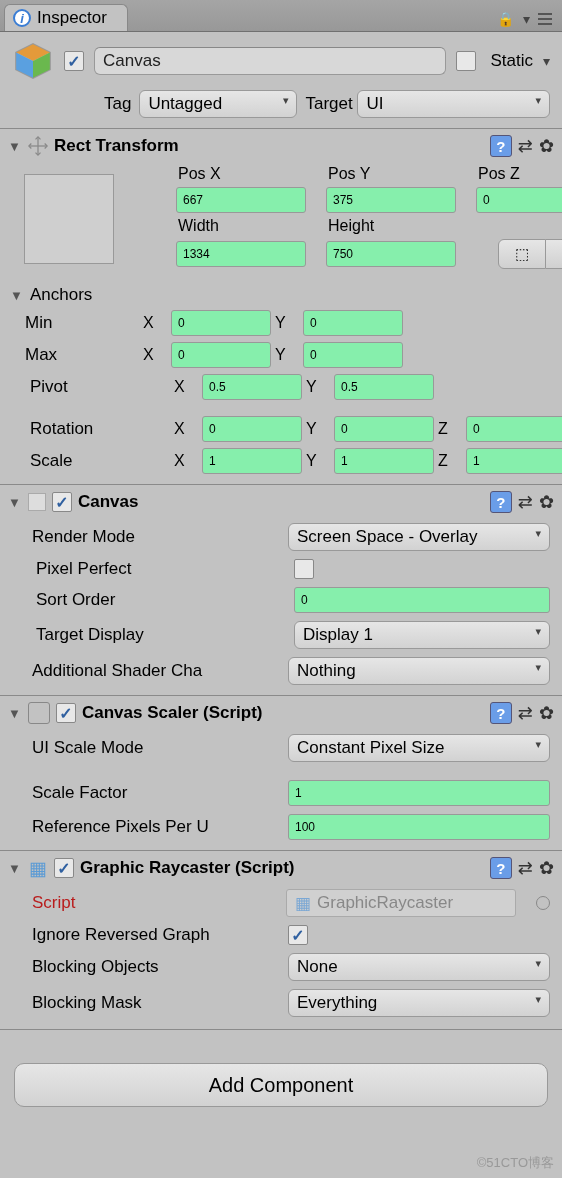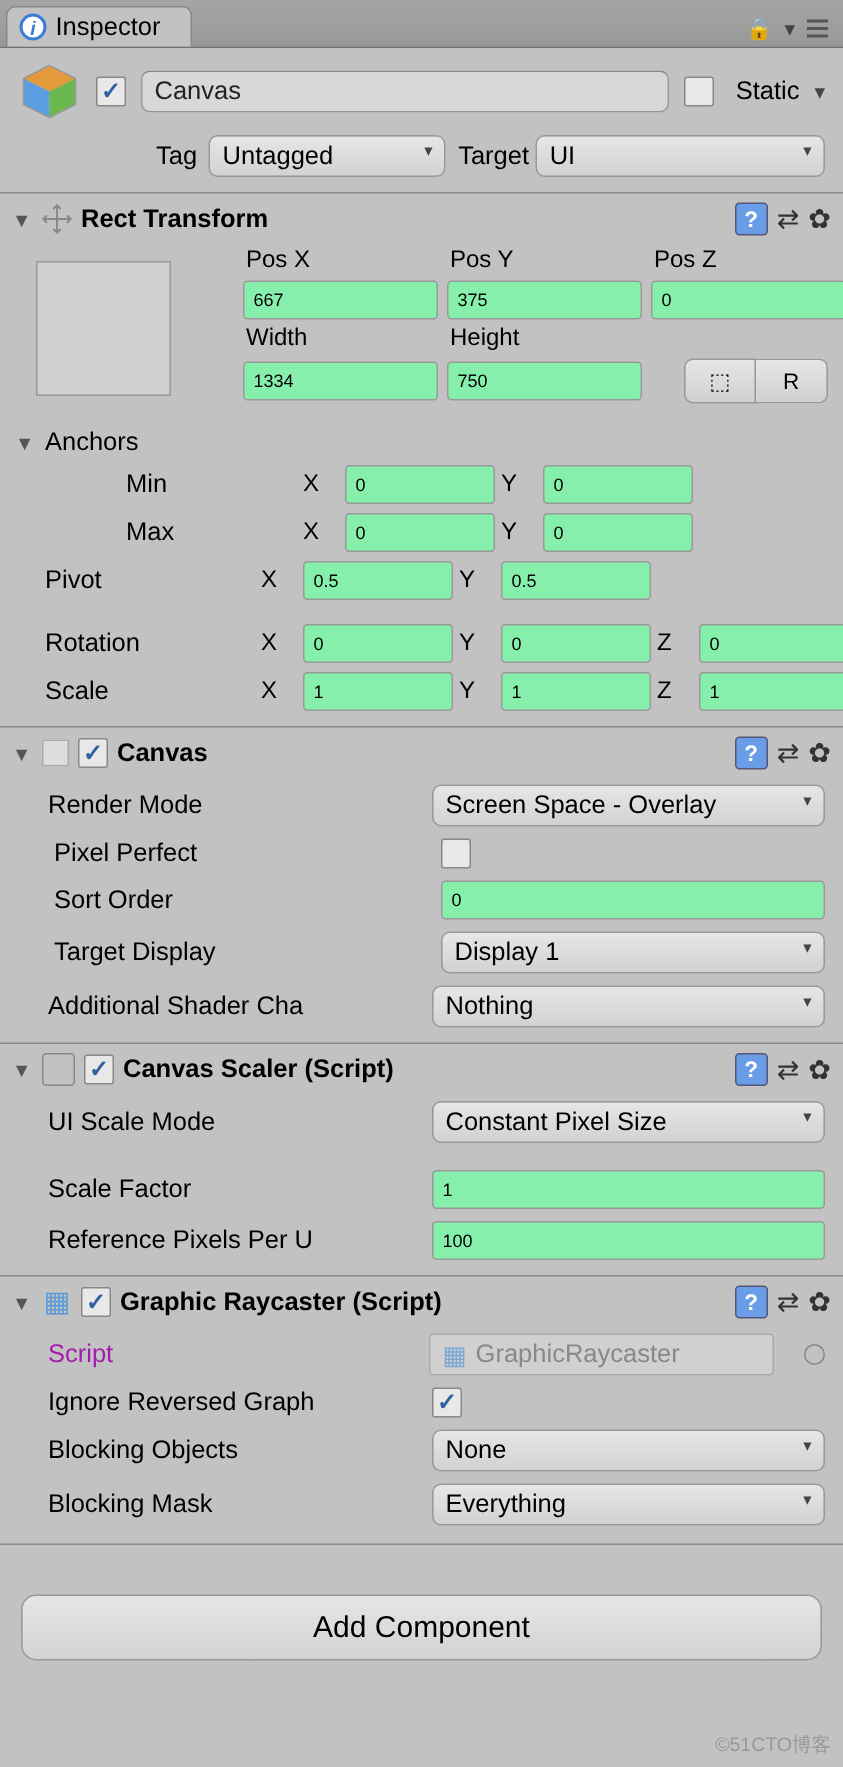--- a/index.html
+++ b/index.html
@@ -29,32 +29,32 @@
 
 .section { border-top: 1px solid #8a8a8a; }
 .section-header { display: flex; align-items: center; padding: 6px 8px; gap: 6px; }
 .fold { width: 14px; font-size: 13px; color: #555; cursor: pointer; }
 .section-title { font-weight: bold; }
 .section-icons { margin-left: auto; display: flex; gap: 6px; align-items: center; }
 .help-icon { width: 22px; height: 22px; background: #6a9de8; border-radius: 3px; color: #fff; font-weight: bold; font-size: 15px; display: flex; align-items: center; justify-content: center; border: 1px solid #557; }
 .preset-icon, .gear-icon { font-size: 18px; cursor: pointer; color: #333; }
 
 .rt-body { padding: 2px 12px 10px 12px; }
-.rt-grid { display: grid; grid-template-columns: 132px 130px 130px 130px; gap: 4px 6px; align-items: center; margin-left: 12px; }
+.rt-grid { display: grid; grid-template-columns: 132px 130px 130px 130px; gap: 4px 20px; align-items: center; margin-left: 12px; }
 .rt-grid .col-label { font-size: 16px; padding-left: 2px; }
 .anchor-preview { width: 90px; height: 90px; border: 1px solid #999; background: #cfcfcf; grid-row: span 4; margin-top: 4px; }
 .num-input { background: #86efac; border: 1px solid #999; border-radius: 3px; padding: 2px 6px; height: 26px; width: 100%; font-size: 12px; }
 .small-btn { background: linear-gradient(#e6e6e6,#d0d0d0); border: 1px solid #999; border-radius: 5px; height: 30px; display: flex; align-items: center; justify-content: center; cursor: pointer; font-size: 15px; }
 .btn-pair { display: flex; gap: 0; margin-left: 22px; }
 .btn-pair .small-btn:first-child { border-radius: 6px 0 0 6px; width: 48px; }
 .btn-pair .small-btn:last-child { border-radius: 0 6px 6px 0; width: 48px; border-left: none; }
 
 .anchors-header { display: flex; align-items: center; gap: 6px; padding: 6px 10px 2px 10px; }
 .vec-row { display: grid; grid-template-columns: 140px 24px 100px 24px 100px 24px 100px; gap: 4px; align-items: center; padding: 3px 10px 3px 30px; }
-.vec-row.indent { padding-left: 84px; grid-template-columns: 114px 24px 100px 24px 100px 24px 100px; }
+.vec-row.indent { padding-left: 25px; grid-template-columns: 114px 24px 100px 24px 100px 24px 100px; }
 .axis-lbl { text-align: left; font-size: 16px; }
 
 .prop-row { display: grid; grid-template-columns: 248px 1fr; gap: 8px; align-items: center; padding: 4px 12px 4px 32px; }
 .prop-row.indent2 { padding-left: 36px; grid-template-columns: 224px 1fr; gap: 34px; }
 .prop-dd { width: 100%; }
 .readonly-field { background: #d0d0d0; border: 1px solid #aaa; border-radius: 3px; padding: 3px 8px; display: flex; align-items: center; gap: 6px; color: #888; height: 28px; }
 .circle-after { width: 14px; height: 14px; border: 1.5px solid #888; border-radius: 50%; margin-left: auto; display: block; }
 
 .script-row { display: grid; grid-template-columns: 248px 1fr 28px; gap: 6px; align-items: center; padding: 4px 12px 4px 32px; }
 
@@ -293,21 +293,21 @@
     <span class="comp-icon ray-icon">▦</span>
     <span class="checkbox checked"></span>
     <span class="section-title">Graphic Raycaster (Script)</span>
     <div class="section-icons">
       <span class="help-icon">?</span>
       <span class="preset-icon">⇄</span>
       <span class="gear-icon">✿</span>
     </div>
   </div>
   <div class="script-row">
-    <span style="color:#a21caf">Script</span>
+    <span style="color:#b91c1c">Script</span>
     <div class="readonly-field">
       <span style="color:#7aa7d4">▦</span>
       <span>GraphicRaycaster</span>
     </div>
     <span class="circle-after"></span>
   </div>
   <div class="prop-row">
     <span>Ignore Reversed Graph</span>
     <span class="checkbox checked"></span>
   </div>

